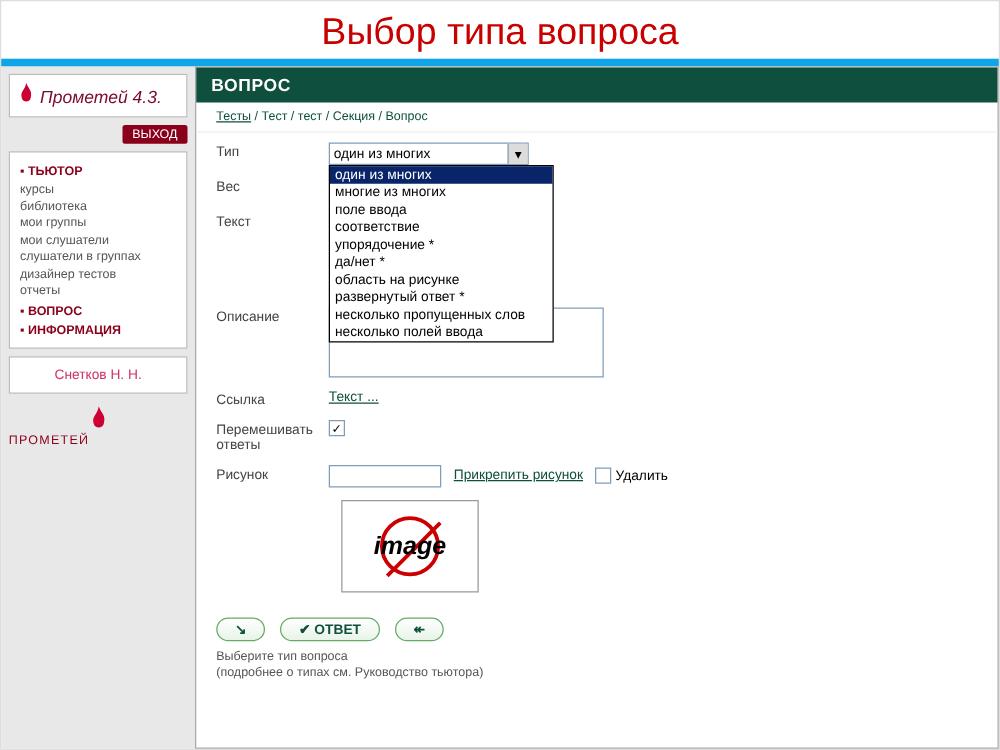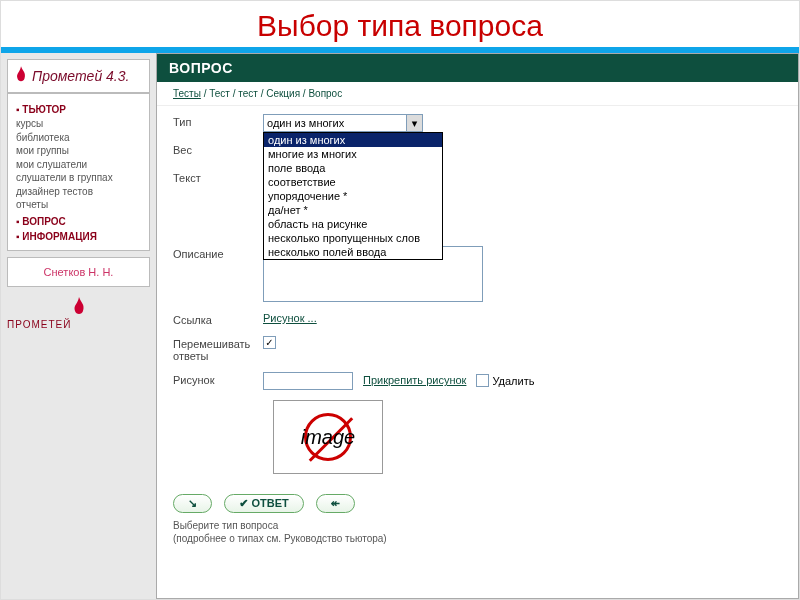--- a/index.html
+++ b/index.html
@@ -29,21 +29,21 @@
   .select-box { width: 160px; height: 18px; border: 1px solid #7f9db9; background: #fff; display: flex; align-items: center; justify-content: space-between; padding: 0 0 0 3px; font-size: 11px; }
   .select-arrow { width: 16px; height: 16px; background: #dcdcdc; border-left: 1px solid #7f9db9; display: flex; align-items: center; justify-content: center; }
   .dropdown-list { position: absolute; top: 18px; left: 0; width: 180px; background: #fff; border: 1px solid #000; z-index: 50; }
   .dd-item { padding: 1px 4px; font-size: 11px; cursor: pointer; white-space: nowrap; }
   .dd-item.selected { background: #0a246a; color: #fff; }
   .textfield { width: 60px; height: 18px; border: 1px solid #7f9db9; }
   .textarea-holder { width: 220px; height: 56px; border: 1px solid #7f9db9; position: relative; }
   .link-like { color: #0e4f3e; text-decoration: underline; cursor: pointer; font-size: 11px; }
   .checkbox { width: 13px; height: 13px; border: 1px solid #7f9db9; display: inline-flex; align-items: center; justify-content: center; background: #fff; }
   .image-block { margin: 8px 0 0 100px; width: 110px; height: 74px; border: 1px solid #999; display: flex; align-items: center; justify-content: center; position: relative; }
-  .image-text { font-weight: normal; font-size: 20px; font-style: italic; position: relative; }
+  .image-text { font-weight: bold; font-size: 20px; font-style: italic; position: relative; }
   .image-slash { position: absolute; width: 48px; height: 48px; border: 3px solid #c00; border-radius: 50%; }
   .image-slash::after { content: ""; position: absolute; width: 60px; height: 3px; background: #c00; top: 22px; left: -6px; transform: rotate(-45deg); }
   .button-row { display: flex; gap: 12px; margin: 20px 0 6px 0; }
   .pill-btn { border: 1px solid #6a6; border-radius: 10px; padding: 2px 14px; background: linear-gradient(#fff,#e8f4e8); color: #0e4f3e; font-weight: bold; display: flex; align-items: center; gap: 4px; cursor: pointer; font-size: 11px; }
   .hint { color: #555; font-size: 10px; line-height: 1.3; margin-top: 4px; }
 </style>
 </head>
 <body>
 
 <div class="wrapper">
@@ -54,20 +54,23 @@
     <div class="sidebar">
       <div class="brand-box">
         <span>
           <svg class="flame" viewBox="0 0 16 20">
               <path d="M8 0 C10 6 14 7 12 14 C11 18 5 18 4 14 C2 8 7 7 8 0 Z" fill="#c03"></path>
             </svg>
         </span>
         <span class="brand-name">Прометей 4.3.</span>
       </div>
 
+      <div class="exit-bar">
+        <span class="exit-btn">ВЫХОД</span>
+      </div>
 
       <div class="nav-box">
         <div class="nav-heading">▪ <span>ТЬЮТОР</span></div>
         <div class="nav-item">курсы</div>
         <div class="nav-item">библиотека</div>
         <div class="nav-item">мои группы</div>
         <div class="nav-item">мои слушатели</div>
         <div class="nav-item">слушатели в группах</div>
         <div class="nav-item">дизайнер тестов</div>
         <div class="nav-item">отчеты</div>
@@ -101,20 +104,21 @@
               <span class="select-arrow">▾</span>
             </div>
             <div class="dropdown-list">
               <div class="dd-item selected">один из многих</div>
               <div class="dd-item">многие из многих</div>
               <div class="dd-item">поле ввода</div>
               <div class="dd-item">соответствие</div>
               <div class="dd-item">упорядочение *</div>
               <div class="dd-item">да/нет *</div>
               <div class="dd-item">область на рисунке</div>
+              <div class="dd-item">развернутый ответ *</div>
               <div class="dd-item">несколько пропущенных слов</div>
               <div class="dd-item">несколько полей ввода</div>
             </div>
           </div>
         </div>
 
         <div class="form-row">
           <div class="form-label">Вес</div>
           <div class="textfield" style="visibility:hidden"></div>
         </div>
@@ -124,21 +128,21 @@
           <div class="textarea-holder" style="visibility:hidden"></div>
         </div>
 
         <div class="form-row" style="margin-top:20px;">
           <div class="form-label">Описание</div>
           <div class="textarea-holder"></div>
         </div>
 
         <div class="form-row">
           <div class="form-label">Ссылка</div>
-          <span class="link-like">Рисунок ...</span>
+          <span class="link-like">Текст ...</span>
         </div>
 
         <div class="form-row">
           <div class="form-label" style="width:90px">Перемешивать ответы</div>
           <span class="checkbox">
               <span style="font-size:10px;">✓</span>
             </span>
         </div>
 
         <div class="form-row">

